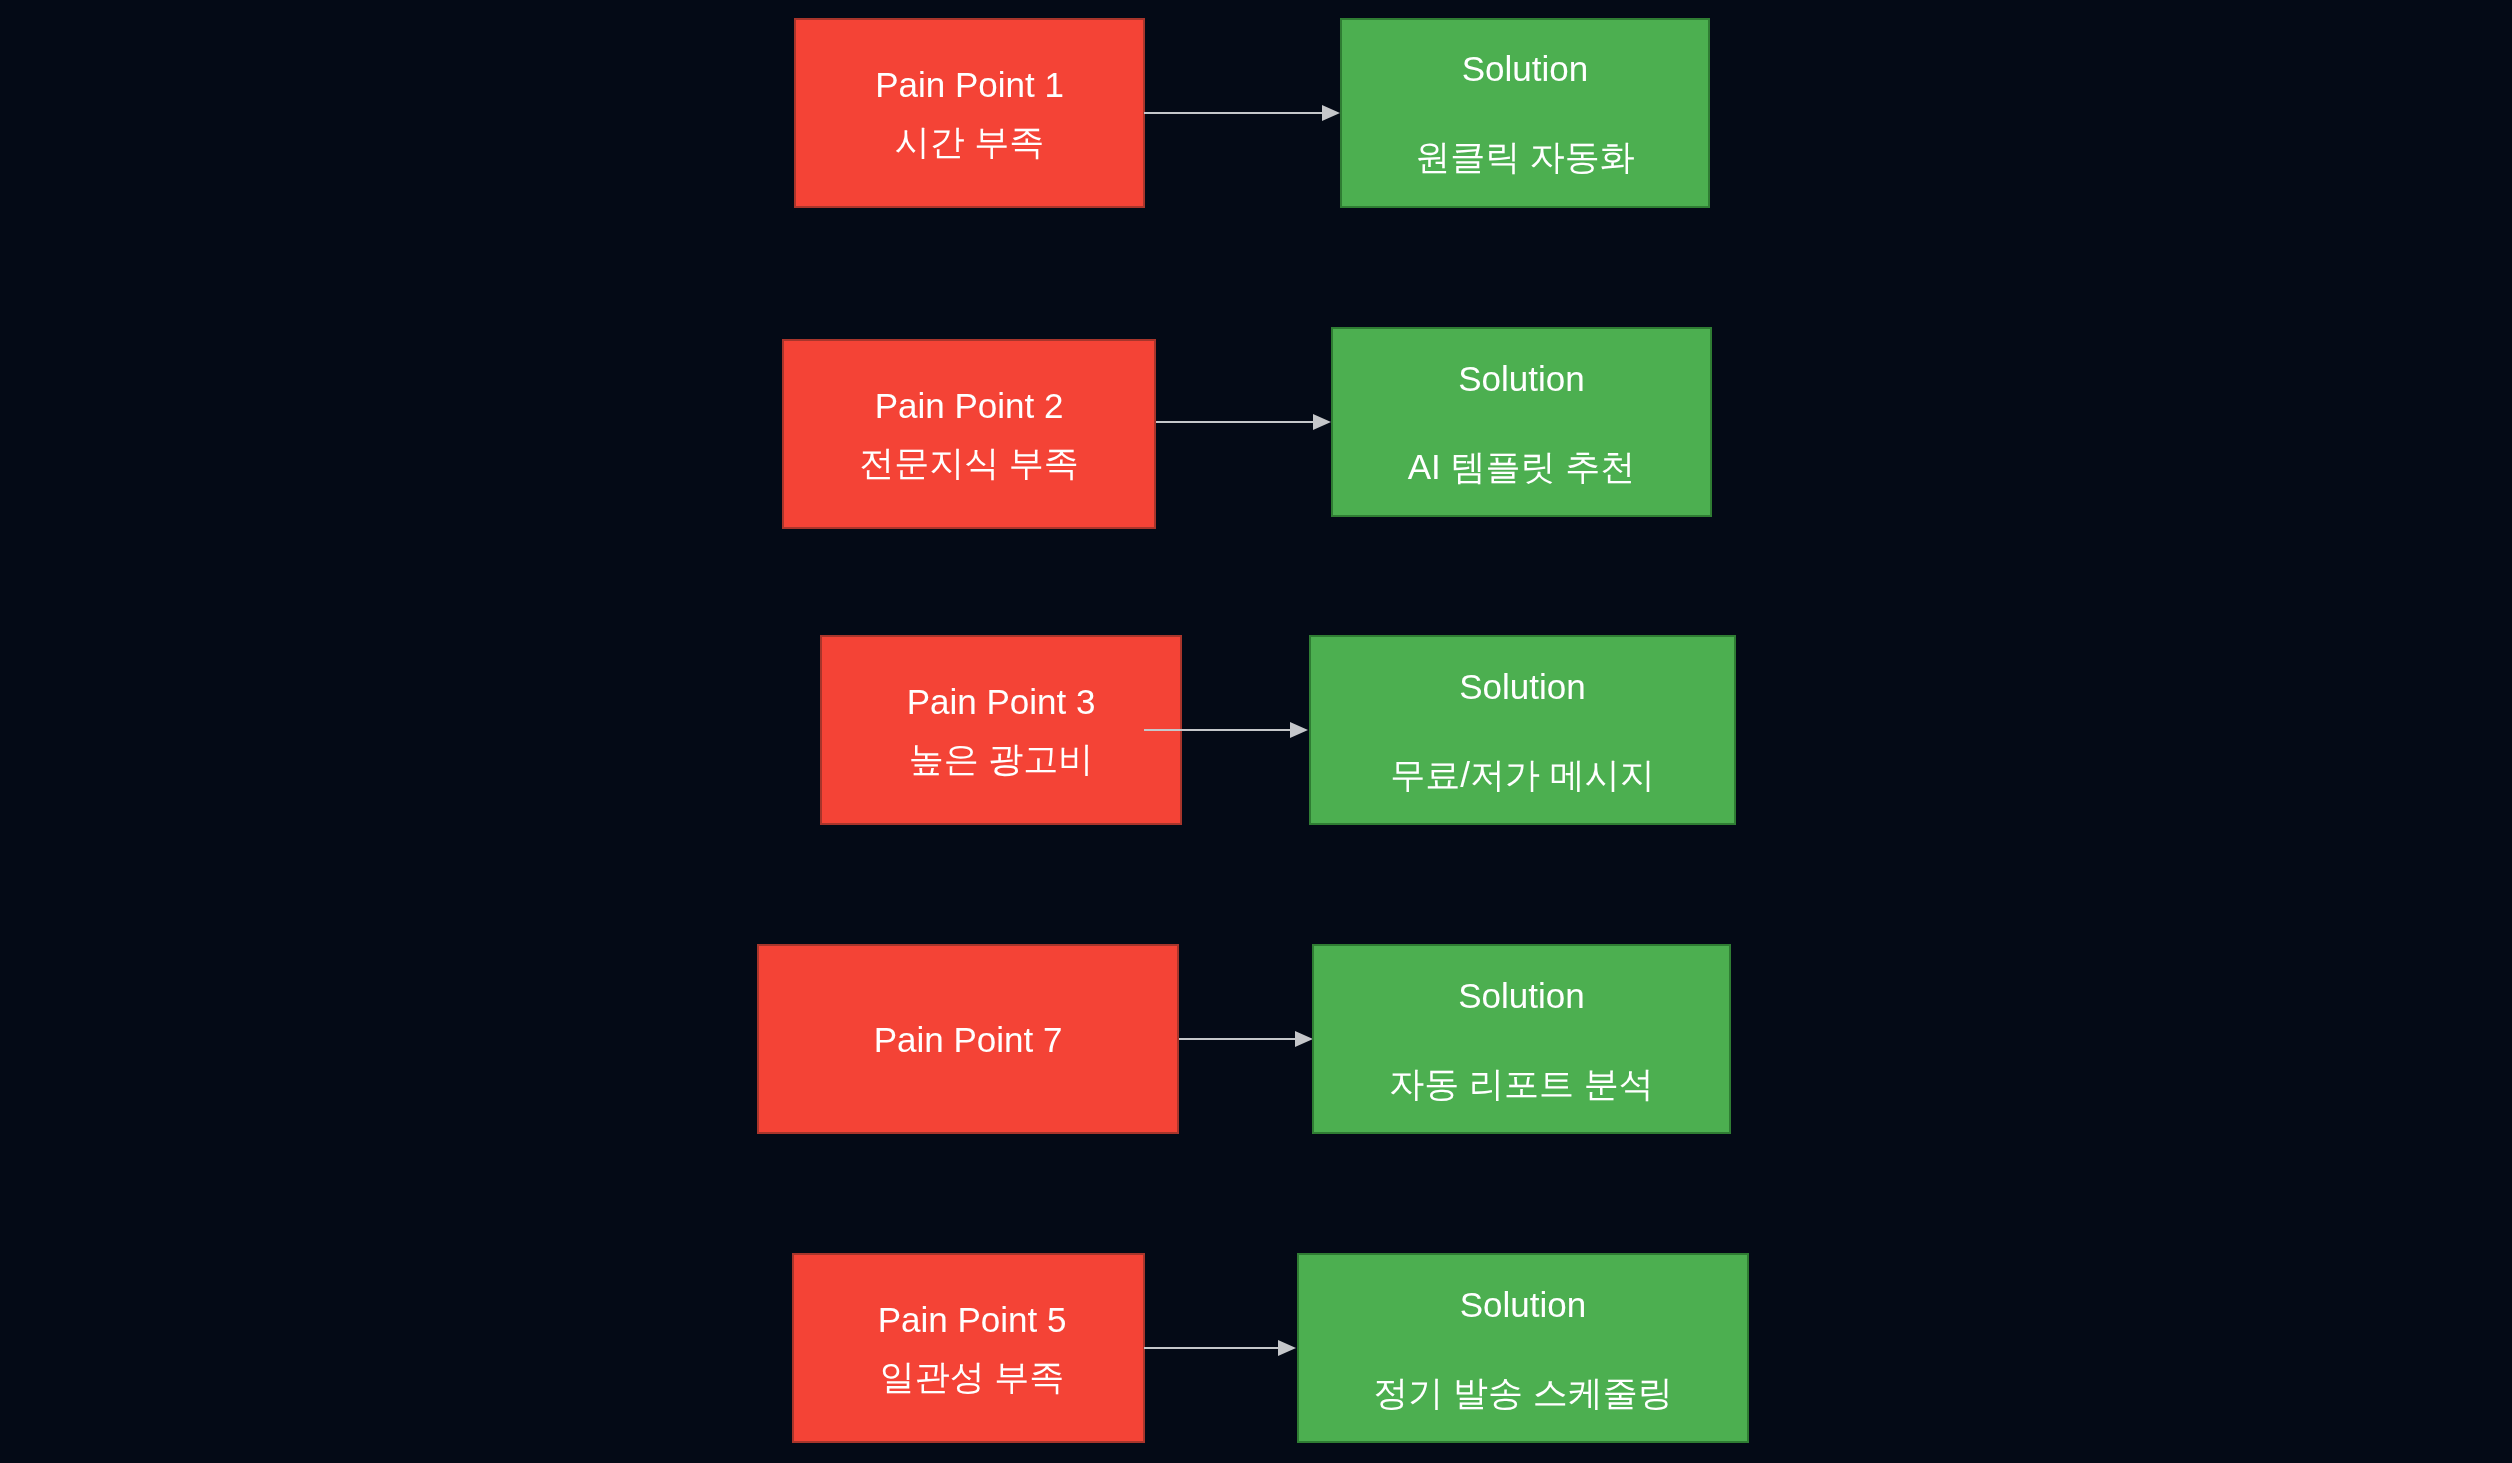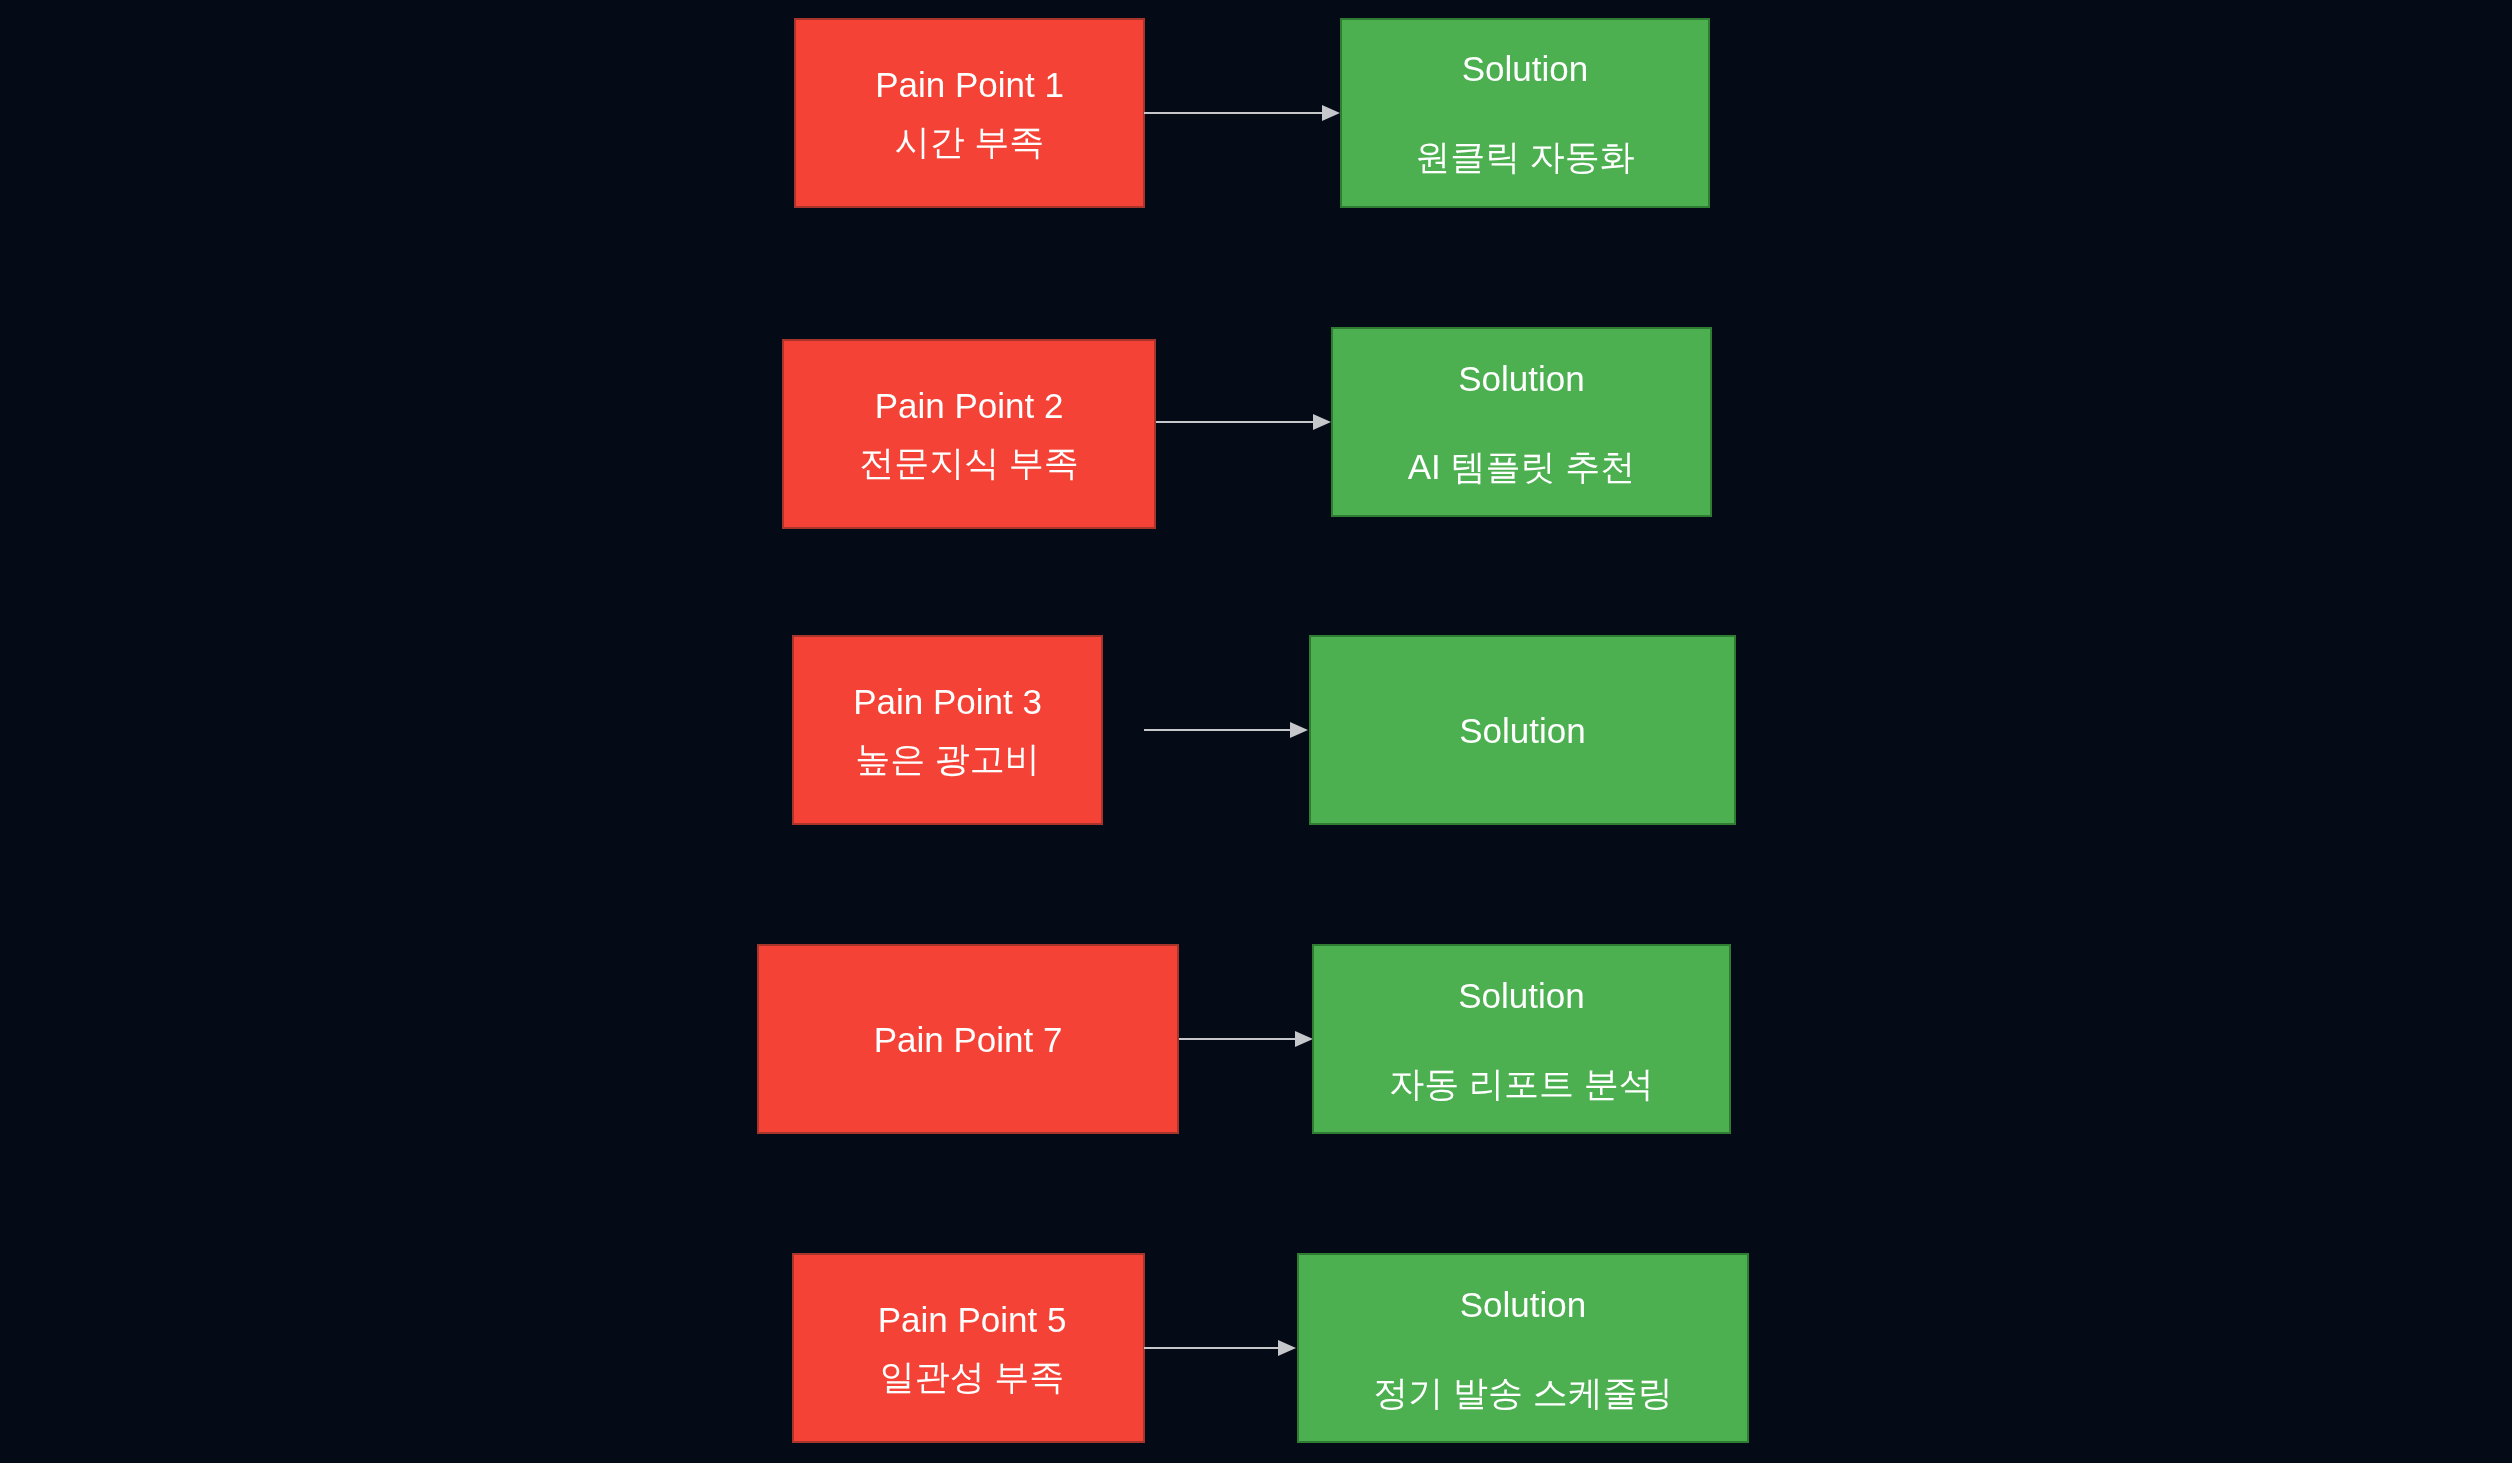--- a/index.html
+++ b/index.html
@@ -87,30 +87,31 @@
   </div>
   <div class="arrow" style="left:1156px; top:422px; width:175px;">
     <span class="arrow-line"></span>
     <span class="arrow-head"></span>
   </div>
   <div class="node solution" style="left:1331px; top:327px; width:381px;">
     <div class="line1">Solution</div>
     <div class="line2">AI 템플릿 추천</div>
   </div>
 
-  <div class="node pain" style="left:792px; top:635px; width:311px;">
+  <div class="node pain" style="left:820px; top:635px; width:362px;">
     <div class="line1">Pain Point 3</div>
     <div class="line2">높은 광고비</div>
   </div>
   <div class="arrow" style="left:1144px; top:730px; width:164px;">
     <span class="arrow-line"></span>
     <span class="arrow-head"></span>
   </div>
   <div class="node solution" style="left:1309px; top:635px; width:427px;">
     <div class="line1">Solution</div>
+    <div class="line2">무료/저가 메시지</div>
   </div>
 
   <div class="node pain" style="left:757px; top:944px; width:422px;">
     <div class="line1">Pain Point 7</div>
   </div>
   <div class="arrow" style="left:1179px; top:1039px; width:134px;">
     <span class="arrow-line"></span>
     <span class="arrow-head"></span>
   </div>
   <div class="node solution" style="left:1312px; top:944px; width:419px;">

